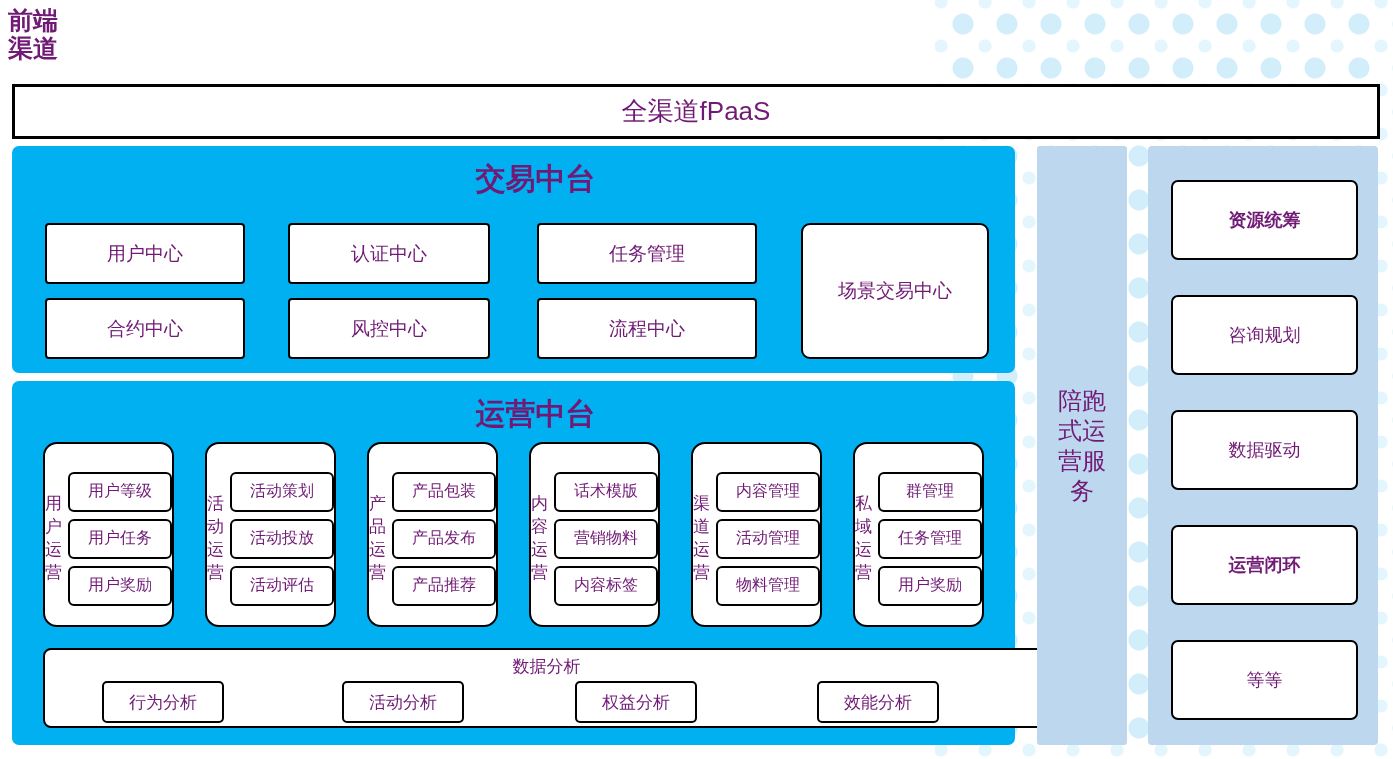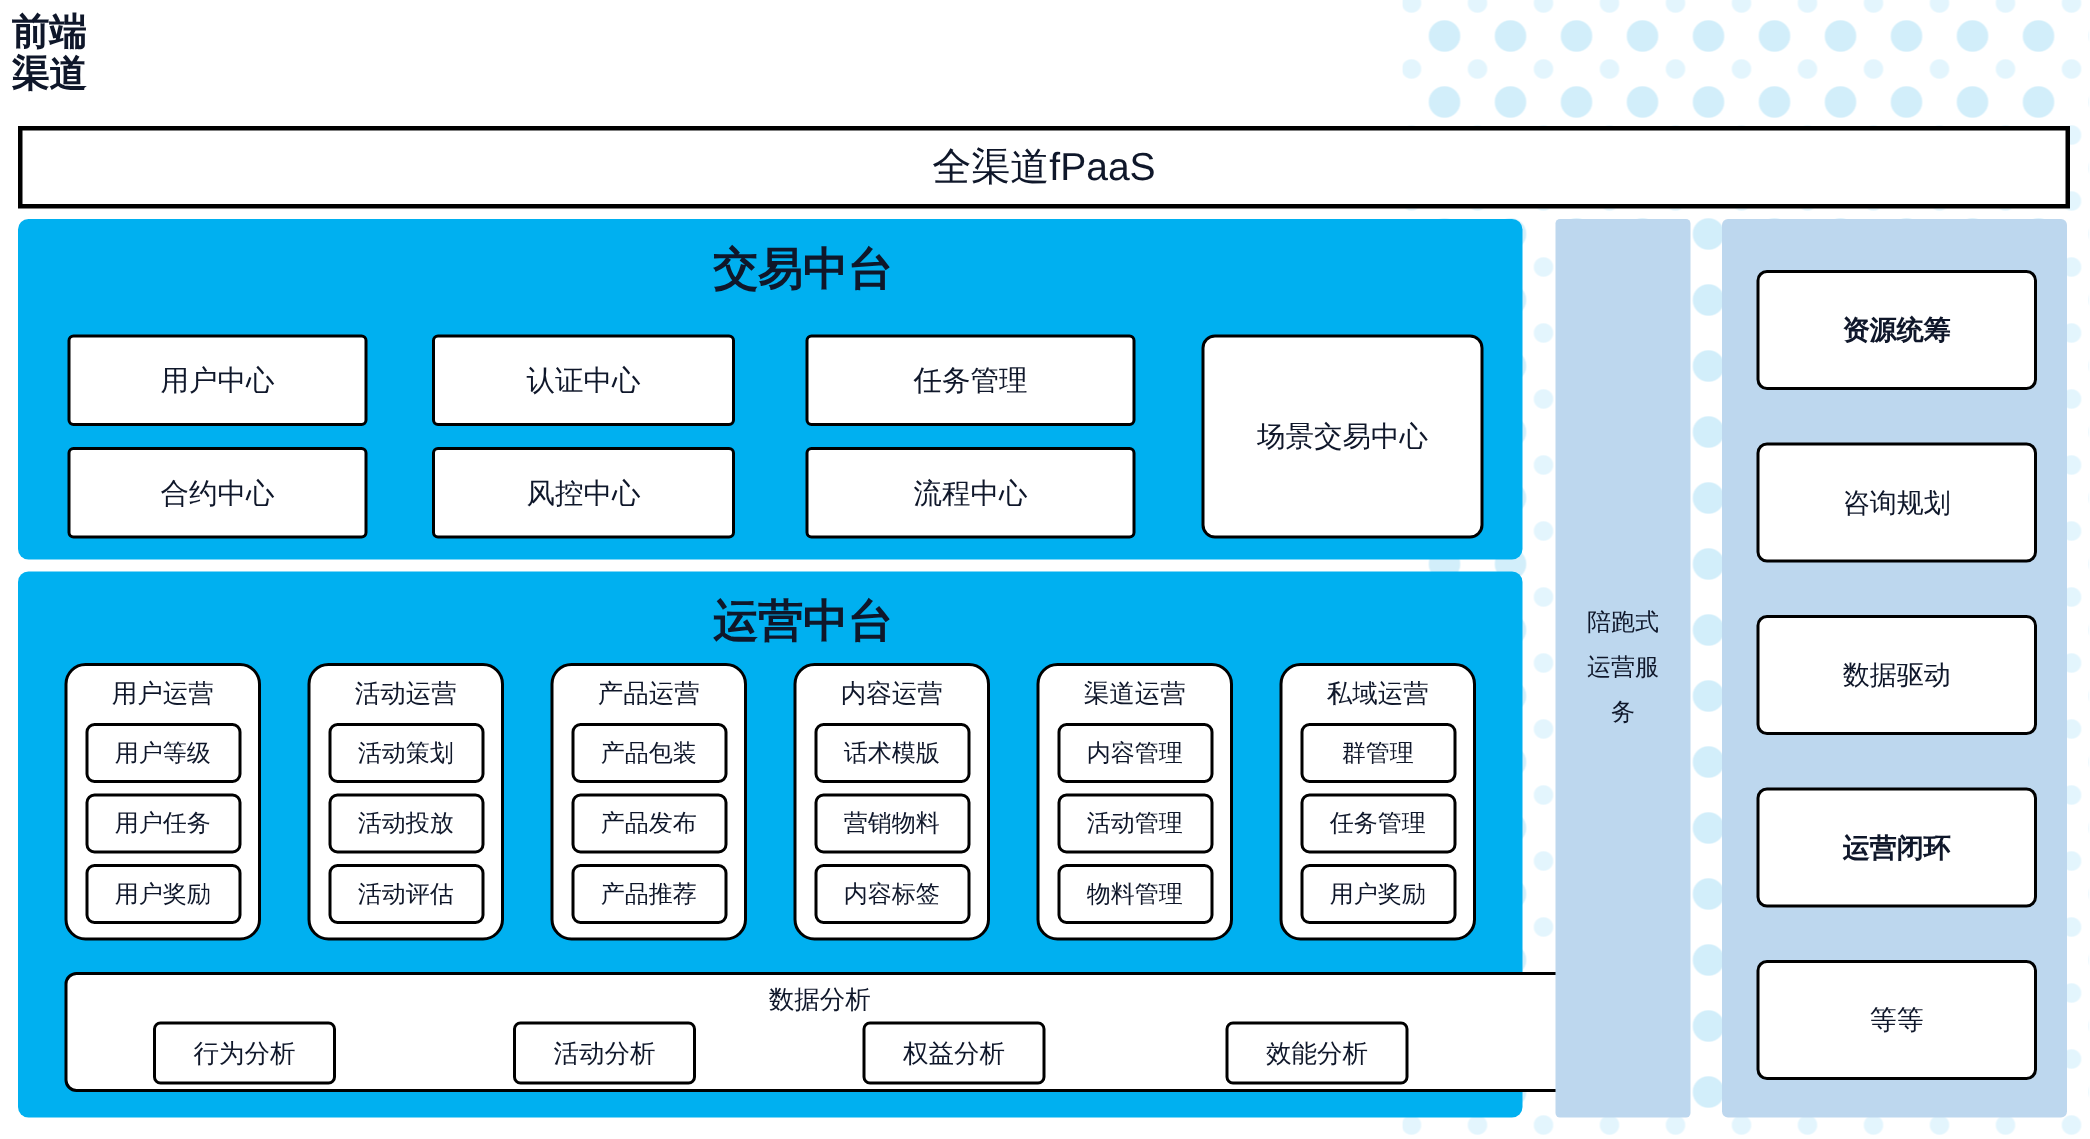--- a/index.html
+++ b/index.html
@@ -1,18 +1,18 @@
 <!DOCTYPE html>
 <html><head>
 <meta charset="utf-8">
 <style>
   html,body{margin:0;padding:0;background:#fff;}
   .canvas{
     position:relative;width:1393px;height:759px;overflow:hidden;background:#fff;
-    font-family:"Liberation Sans",sans-serif;color:#0f172a;
+    font-family:"Liberation Sans",sans-serif;color:#701a75;
   }
   
   .dots{
     position:absolute;left:935px;top:0;width:458px;height:759px;z-index:0;
     background-image:
       radial-gradient(circle, #d2eefa 10px, rgba(255,255,255,0) 11px),
       radial-gradient(circle, #e3f5fd 6px, rgba(255,255,255,0) 7px);
     background-size:44px 44px,44px 44px;
     background-position:6px 2px,28px 24px;
   }
@@ -53,21 +53,21 @@
   .c2{left:276px;width:198px;}
   .c3{left:525px;width:216px;}
   .row1{top:77px;height:57px;}
   .row2{top:152px;height:57px;}
   .scenario{left:789px;top:77px;width:184px;height:132px;border-radius:9px;}
 
   
   .groups{position:absolute;left:31px;top:61px;width:941px;display:flex;justify-content:space-between;}
   .group-card{
     width:131px;height:185px;background:#fff;border:2px solid #000;border-radius:14px;
-    box-sizing:border-box;display:flex;flex-direction:column;align-items:center;
+    box-sizing:border-box;display:flex;flex-direction:row;align-items:center;
   }
   .group-title{font-size:17px;margin-top:7px;}
   .group-items{display:flex;flex-direction:column;gap:7px;margin-top:8px;}
   .g-item{
     width:104px;height:40px;background:#fff;border:2px solid #000;border-radius:6px;
     box-sizing:border-box;display:flex;align-items:center;justify-content:center;font-size:16px;
   }
 
   
   .analysis{
@@ -79,21 +79,21 @@
     position:absolute;top:31px;height:42px;width:122px;background:#fff;border:2px solid #000;
     border-radius:5px;box-sizing:border-box;display:flex;align-items:center;justify-content:center;font-size:17px;
   }
   .a1{left:57px;} .a2{left:297px;} .a3{left:530px;} .a4{left:772px;}
 
   
   .service-bar{
     left:1037px;top:146px;width:90px;height:599px;background:#BDD7EE;border-radius:3px;
     display:flex;align-items:center;justify-content:center;
   }
-  .service-bar-text{width:56px;font-size:16px;line-height:30px;text-align:center;}
+  .service-bar-text{width:56px;font-size:24px;line-height:30px;text-align:center;}
   .service-panel{left:1148px;top:146px;width:230px;height:599px;background:#BDD7EE;border-radius:4px;}
   .s-box{
     position:absolute;left:23px;width:187px;height:80px;background:#fff;border:2px solid #000;
     border-radius:7px;box-sizing:border-box;display:flex;align-items:center;justify-content:center;font-size:18px;
   }
   .s0{top:34px;} .s1{top:149px;} .s2{top:264px;} .s3{top:379px;} .s4{top:494px;}
 </style>
 </head>
 <body>
 

